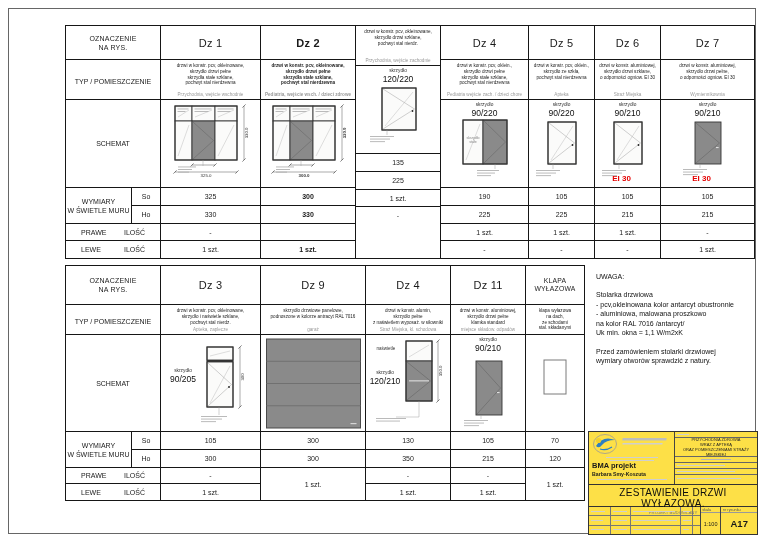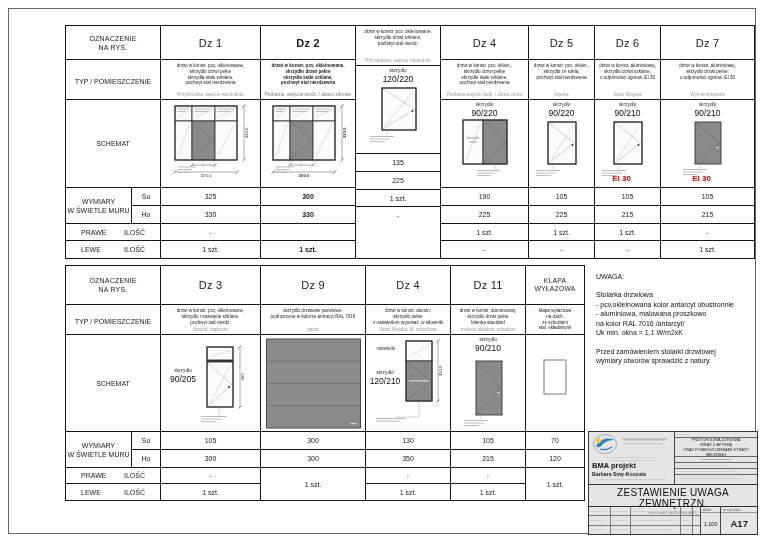--- a/index.html
+++ b/index.html
@@ -36,21 +36,21 @@
   .fire{position:absolute;bottom:4px;left:0;right:12px;text-align:center;font-size:8px;font-weight:bold;color:#e40000}
   .leaf-lbl{position:absolute;top:3px;left:0;right:0;text-align:center;line-height:1}
   .leaf-word{display:block;font-size:4.8px;color:#333}
   .leaf-size{display:block;font-size:8.5px;color:#0e0e0e;margin-top:1.5px}
   .leaf-left{position:absolute;text-align:center;line-height:1}
   .tinytxt{position:absolute;color:#888;text-align:center;line-height:4px}
   #uwaga{position:absolute;left:596px;top:272px;width:168px;font-size:7px;line-height:9.4px;color:#111}
   #uwaga .u-title{margin-bottom:9px}
   #uwaga .u-body{white-space:pre-line}
   
-  #tblock{position:absolute;left:588px;top:431px;width:170px;height:104px;border:1px solid #333;box-sizing:border-box;display:flex;flex-direction:column;background:#e5e5e5}
+  #tblock{position:absolute;left:588px;top:431px;width:170px;height:104px;border:1px solid #333;box-sizing:border-box;display:flex;flex-direction:column;background:#fde047}
   .tb-a{height:53px;display:flex;border-bottom:1px solid #333;box-sizing:border-box}
   .tb-a-left{width:86px;border-right:1px solid #444;box-sizing:border-box;display:flex;flex-direction:column;align-items:center}
   .tb-company{font-size:7.5px;font-weight:bold;width:100%;padding-left:3px;box-sizing:border-box}
   .tb-person{font-size:5.2px;font-weight:bold;width:100%;padding-left:3px;box-sizing:border-box;margin-top:1px}
   .tb-a-right{flex:1;display:flex;flex-direction:column}
   .tb-row{border-bottom:1px solid #666;box-sizing:border-box;display:flex;align-items:center;padding:0 2px}
   .tb-row.lastr{border-bottom:none}
   .proj{font-size:4px;line-height:5px;text-align:center;white-space:pre-line;width:100%;color:#222}
   .bar{background:#b5b5b5;height:1.5px}
   .bar.lt{background:#cfcfcf;height:1.2px}
@@ -576,21 +576,21 @@
         </div>
       <div class="tb-row" style="height:6px">
           <div class="bar lt" style="width:58px"></div>
         </div>
       <div class="tb-row lastr" style="height:7px">
           <div class="bar lt" style="width:64px"></div>
         </div>
     </div>
   </div>
   <div class="tb-b">
-    <div class="tb-title">ZESTAWIENIE UWAGA ZEWNĘTRZN.</div>
+    <div class="tb-title">ZESTAWIENIE DRZWI WYŁAZOWA.</div>
     <div class="tb-stage">PROJEKT BUDOWLANY</div>
   </div>
   <div class="tb-c">
     <div class="tb-grid">
       <div class="tb-grow">
           <div class="tb-gcell" style="width:22px">
             <div class="bar lt" style="width:14px"></div>
           </div>
           <div class="tb-gcell" style="width:20px">
             <div class="bar lt" style="width:14px"></div>

